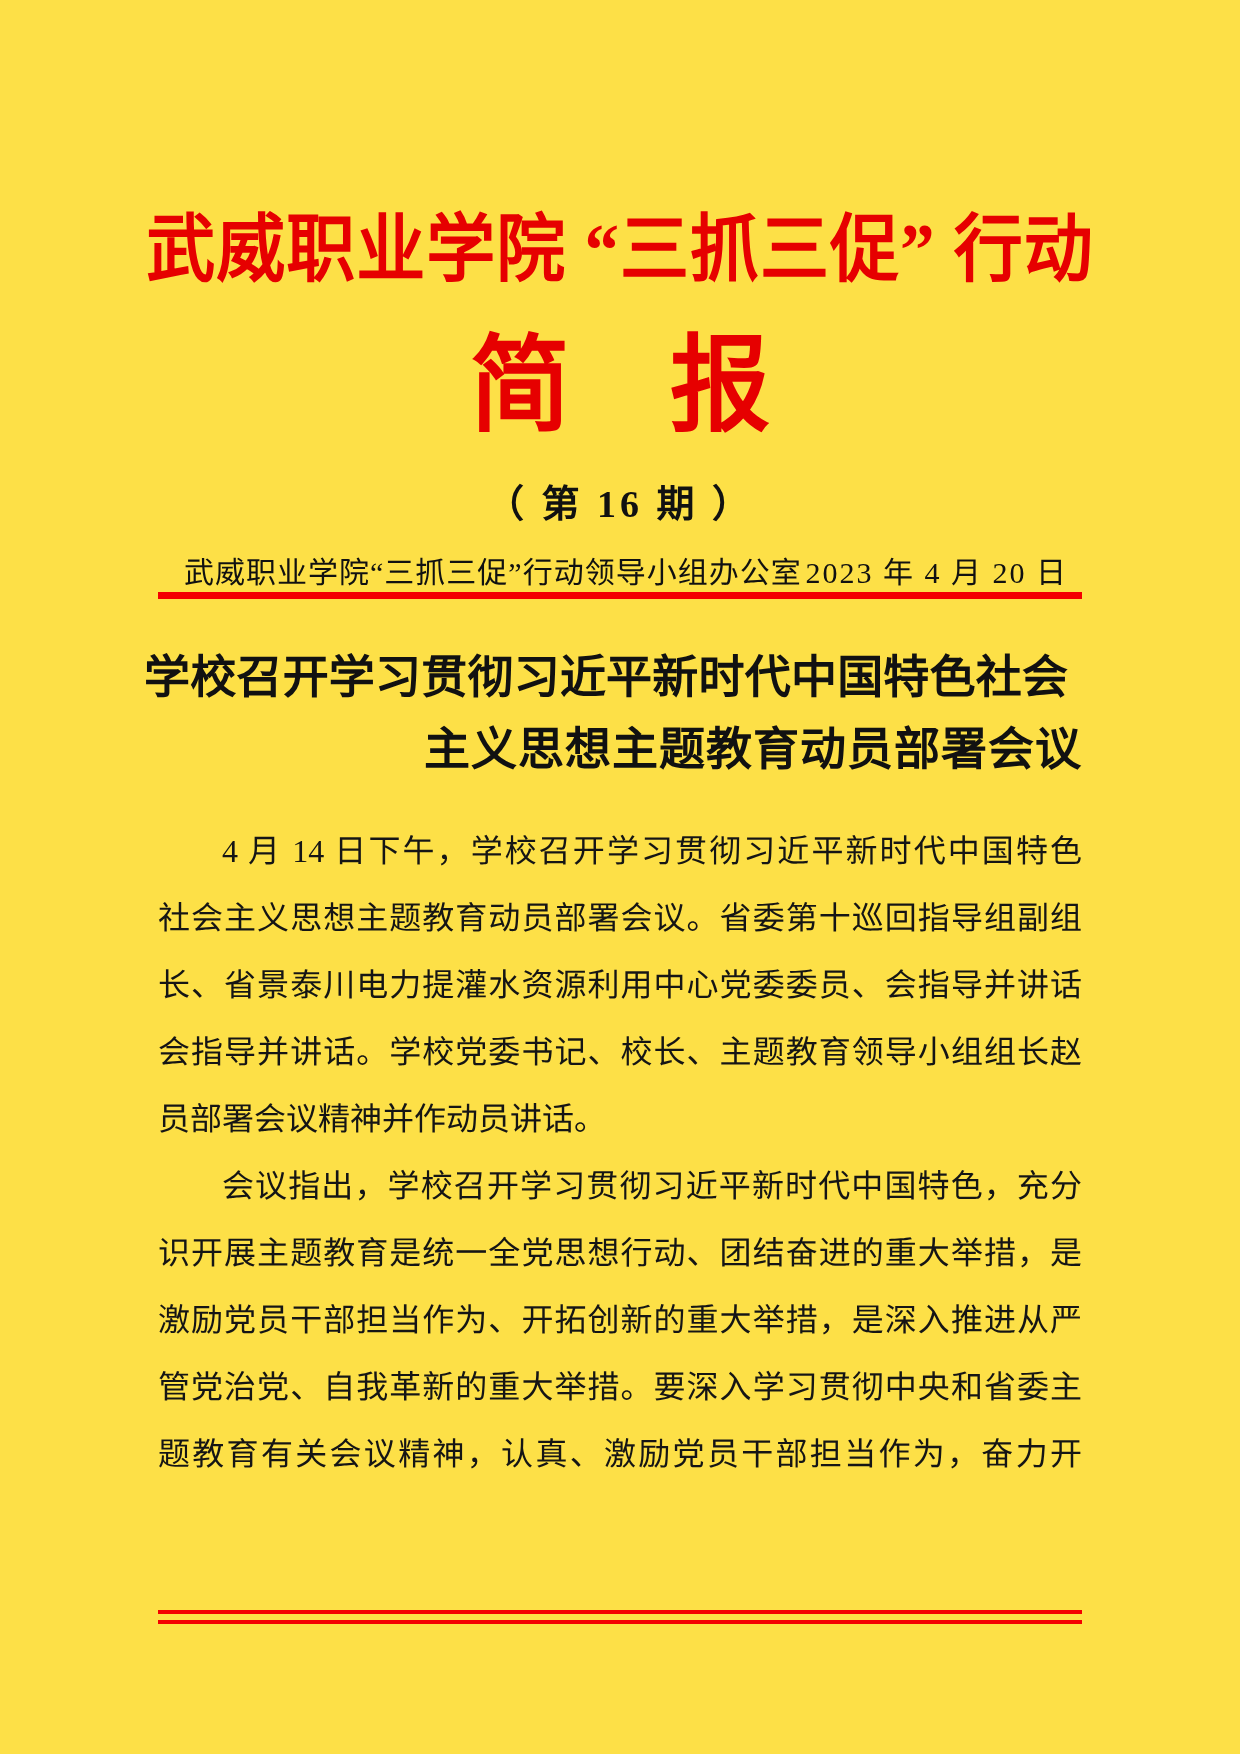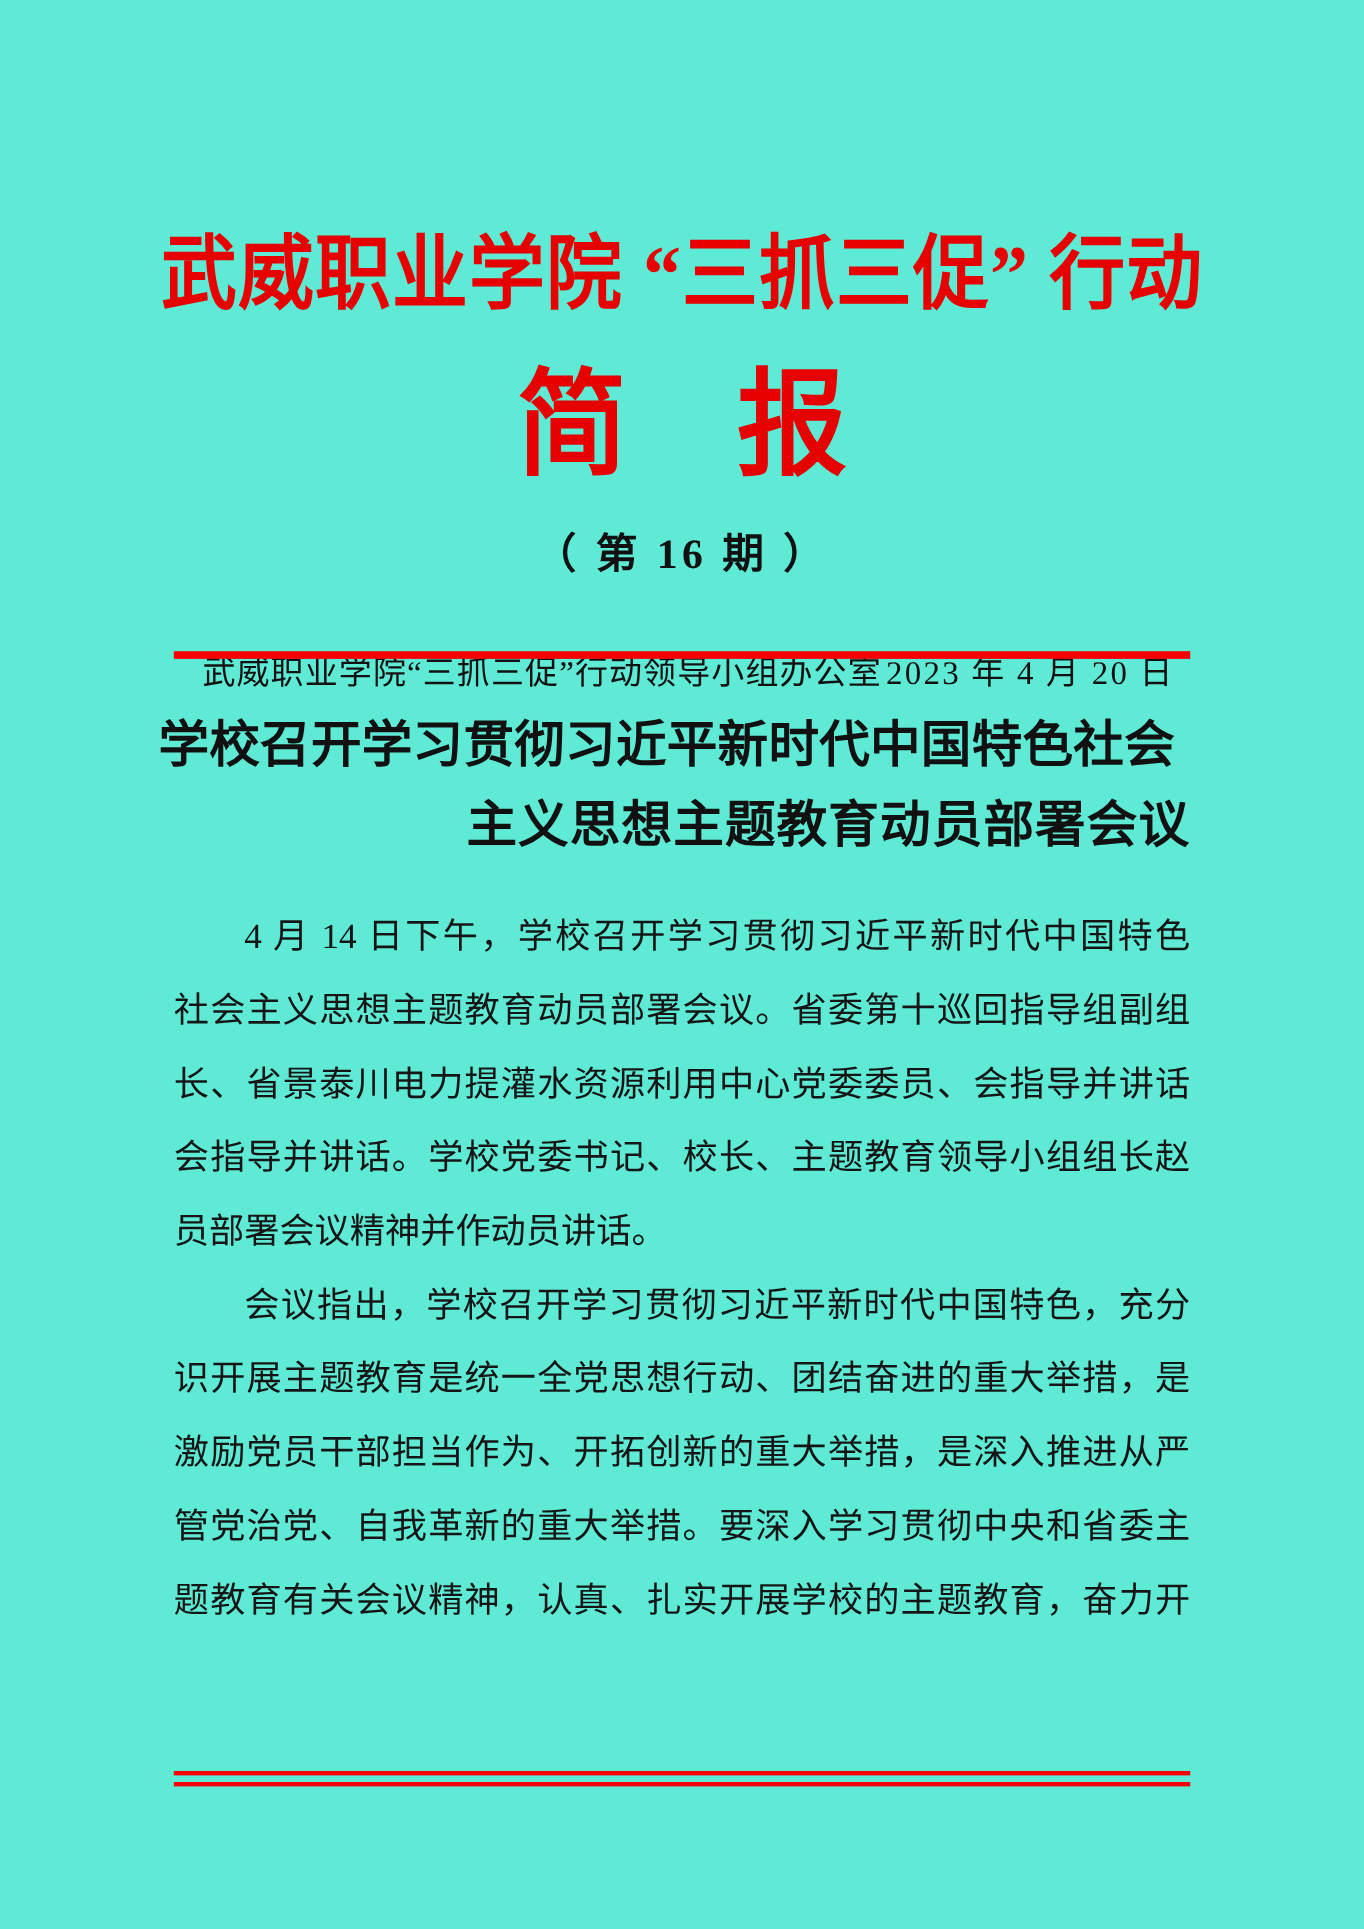--- a/index.html
+++ b/index.html
@@ -1,20 +1,20 @@
 <!DOCTYPE html>
 <html lang="zh-CN" style="--title-red: #e60000; --rule-red: #f40000;"><head>
 <meta charset="utf-8">
 <style>
   html,body{margin:0;padding:0;background:#9e9e9e;}
   .page{
     position:relative;
     width:1240px;height:1754px;
     margin:0 auto;
-    background:#5eead4;
+    background:#fde047;
     overflow:hidden;
     font-family:"Liberation Serif","DejaVu Serif",serif;
     color:#111;
   }
   
   .m-title1{
     position:absolute;top:200px;left:0;right:0;
     text-align:center;
     font-size:69px;line-height:92px;font-weight:bold;
     color:var(--title-red,#e60000);
@@ -35,21 +35,21 @@
     font-size:38px;line-height:52px;font-weight:bold;
     color:#111;
     letter-spacing:4px;
   }
   .m-row{
     position:absolute;top:553px;left:158px;width:924px;
     display:flex;justify-content:space-between;align-items:flex-end;
     font-size:30px;line-height:40px;
   }
   .m-office{padding-left:26px;letter-spacing:1px;}
-  .m-date{padding-right:14px;letter-spacing:2px;margin-top:40px;}
+  .m-date{padding-right:14px;letter-spacing:2px;}
   .m-rule{
     position:absolute;top:592px;left:158px;width:924px;height:7px;
     background:var(--rule-red,#f40000);
   }
   
   .a-h1{
     position:absolute;top:642px;left:144px;width:924px;
     font-size:46px;line-height:72px;font-weight:bold;
     text-align:justify;text-align-last:justify;
     white-space:normal;
@@ -102,19 +102,19 @@
     <div class="a-body">
       <div class="bl indent">4 月 14 日下午，学校召开学习贯彻习近平新时代中国特色</div>
       <div class="bl">社会主义思想主题教育动员部署会议。省委第十巡回指导组副组</div>
       <div class="bl">长、省景泰川电力提灌水资源利用中心党委委员、会指导并讲话</div>
       <div class="bl">会指导并讲话。学校党委书记、校长、主题教育领导小组组长赵</div>
       <div class="bl para-end">员部署会议精神并作动员讲话。</div>
       <div class="bl indent">会议指出，学校召开学习贯彻习近平新时代中国特色，充分认</div>
       <div class="bl">识开展主题教育是统一全党思想行动、团结奋进的重大举措，是</div>
       <div class="bl">激励党员干部担当作为、开拓创新的重大举措，是深入推进从严</div>
       <div class="bl">管党治党、自我革新的重大举措。要深入学习贯彻中央和省委主</div>
-      <div class="bl">题教育有关会议精神，认真、扎实开展学校的主题教育，奋力开</div>
+      <div class="bl">题教育有关会议精神，认真、激励党员干部担当作为，奋力开</div>
     </div>
   </div>
 
   <div class="bottom-rule"></div>
 
 </div>
 
 </body></html>

